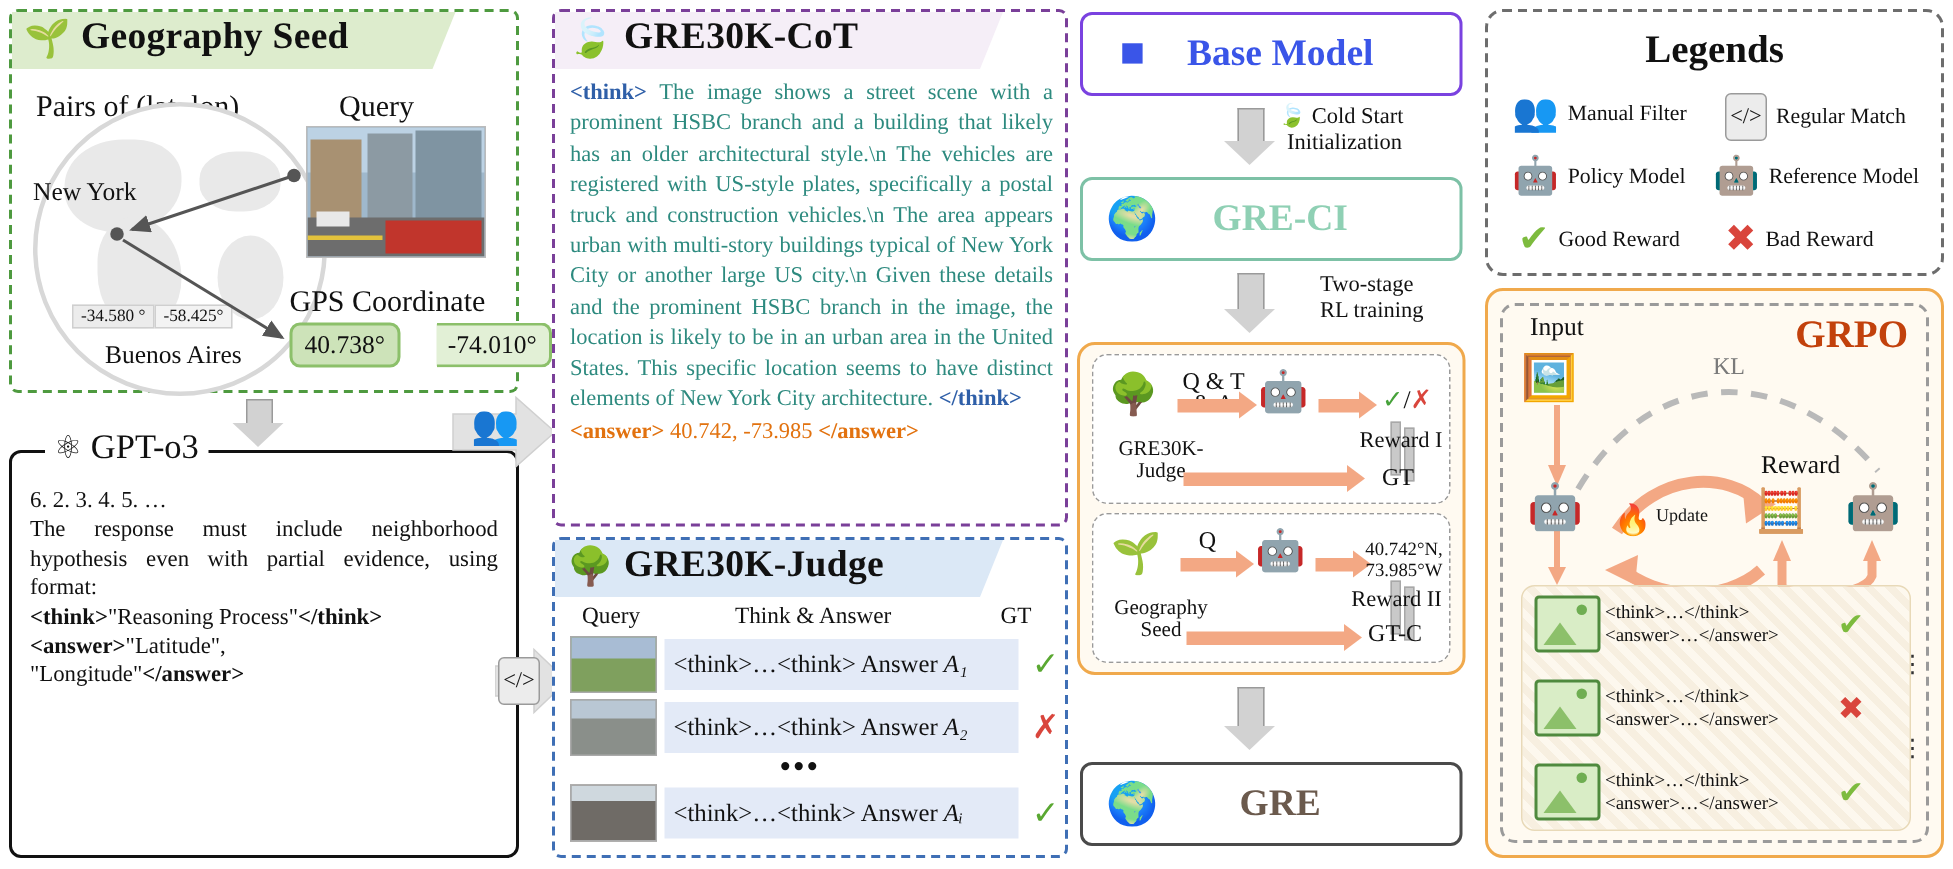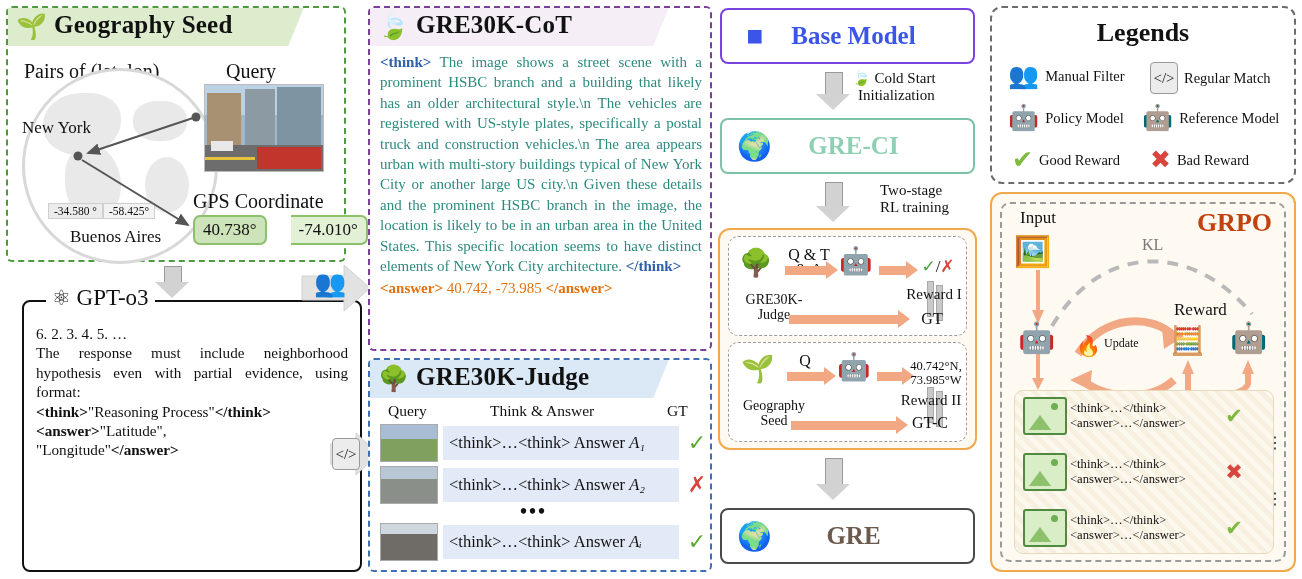--- a/index.html
+++ b/index.html
@@ -6,21 +6,21 @@
   body{width:1302px;height:579px;font-family:"Liberation Serif",serif;color:#111;overflow:hidden;}
   #root{position:relative;width:1302px;height:579px;}
 
   
   .panel{position:absolute;box-sizing:border-box;}
   .dashed-green{border:2.2px dashed #4e9a3f;border-radius:6px;}
   .dashed-purple{border:2.2px dashed #7a3f99;border-radius:6px;}
   .dashed-blue{border:2.2px dashed #3f6fb5;border-radius:6px;}
   .dashed-gray{border:2px dashed #6d6d6d;border-radius:12px;}
   .solid-orange{border:2.2px solid #f0a94c;border-radius:12px;background:#fffaf1;}
-  .solid-black{border:2.2px solid #111;border-radius:8px;background:#fff;margin-left:16px;}
+  .solid-black{border:2.2px solid #111;border-radius:8px;background:#fff;}
 
   .hdr{position:relative;height:38px;overflow:hidden;}
   .hdr .band{position:absolute;left:0;top:0;height:38px;width:78%;}
   .hdr .band::after{content:"";position:absolute;right:-26px;top:0;width:52px;height:38px;
       background:inherit;transform:skewX(-22deg);}
   .hdr .ttl{position:absolute;left:46px;top:3px;font-size:25px;font-weight:bold;letter-spacing:.2px;
       font-family:"Liberation Serif",serif;}
   .hdr .gly{position:absolute;left:8px;top:4px;font-size:25px;line-height:30px;}
 
   

